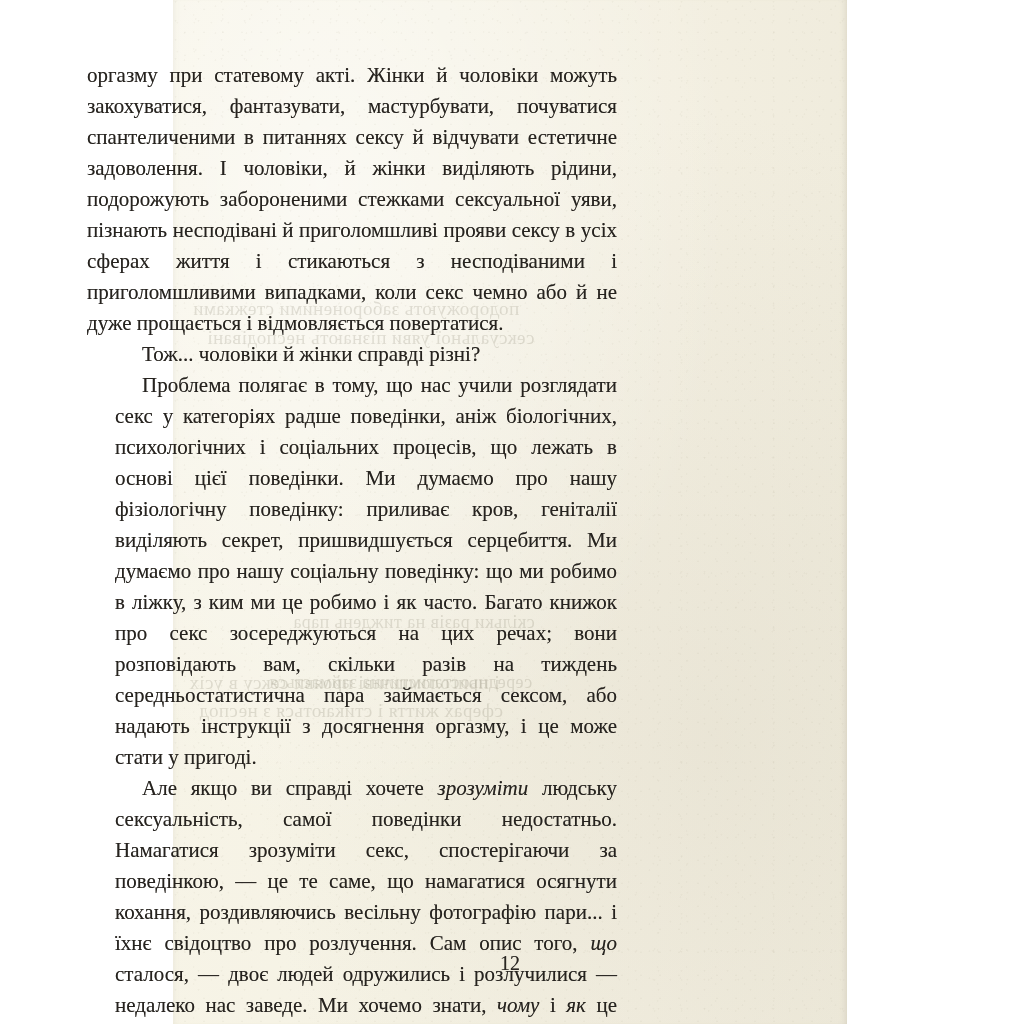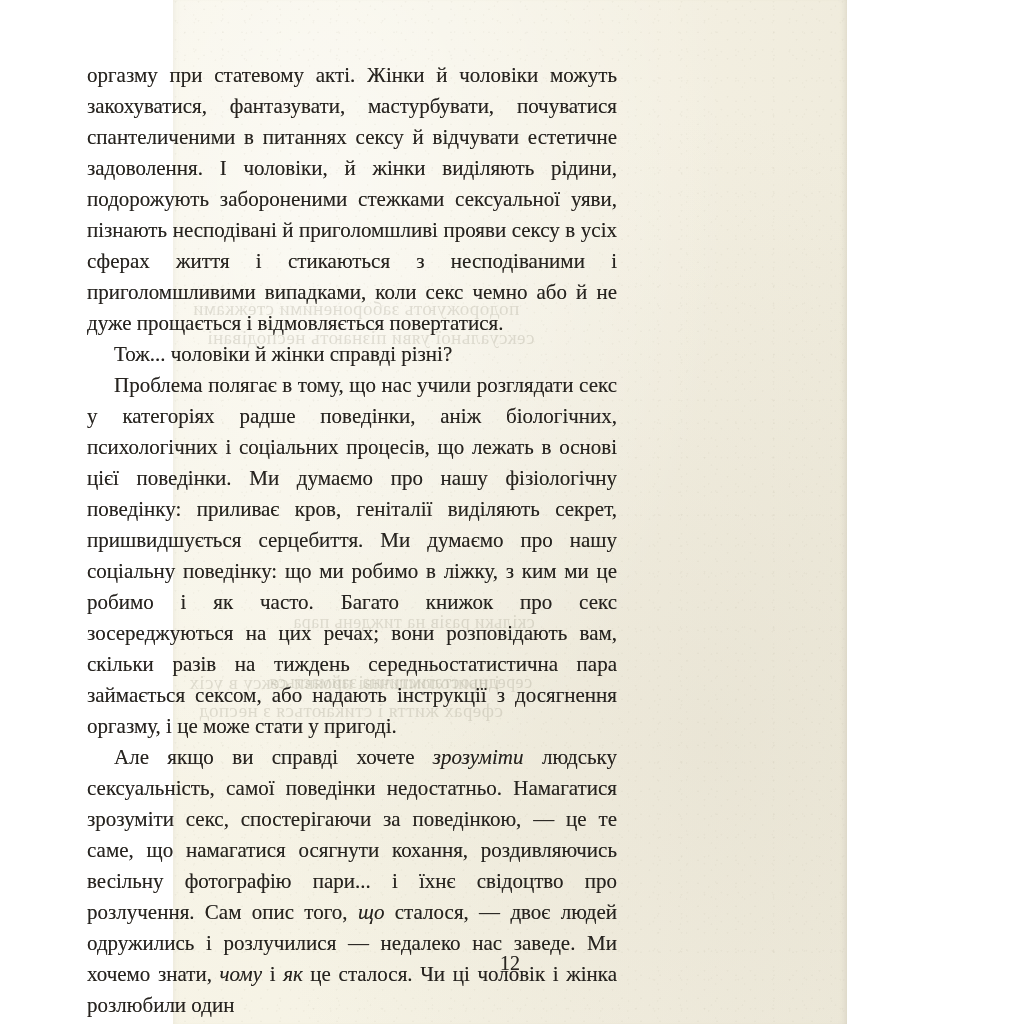--- a/index.html
+++ b/index.html
@@ -78,20 +78,21 @@
     font-size: 21px;
     line-height: 31.0px;
     color: #26231f;
     text-align: justify;
     text-indent: 0;
     -webkit-font-smoothing: antialiased;
     text-rendering: optimizeLegibility;
   }
   p.para.indent {
     text-indent: 27px;
+    margin-left: 28px;
   }
   p.para em {
   }
 
   
   #text-block, #folio {
     text-shadow: 0 0 0.55px rgba(40,36,30,0.45);
   }
 
   #folio {

